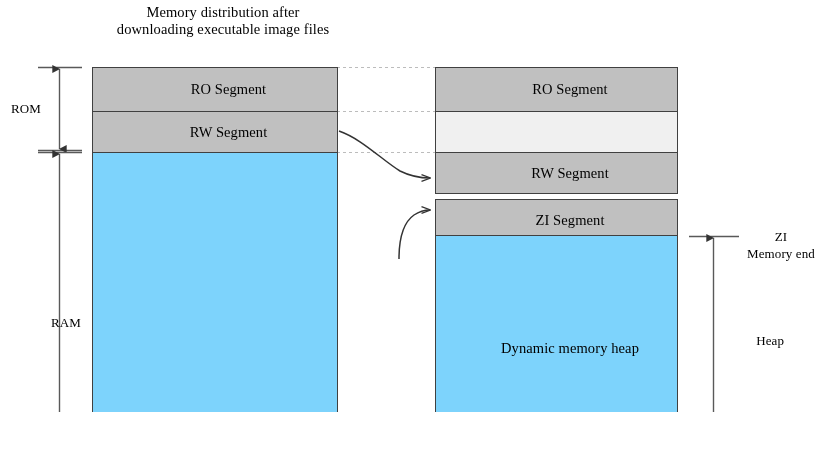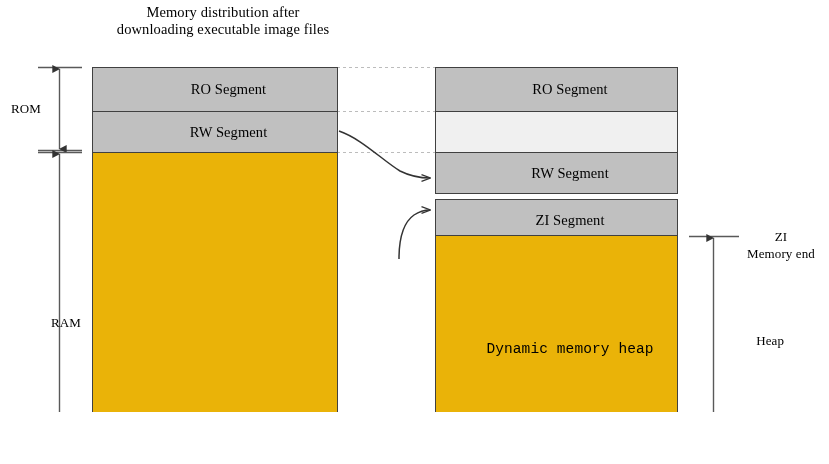--- a/index.html
+++ b/index.html
@@ -42,21 +42,21 @@
     border: 1.4px solid #404040;
     display: flex;
     align-items: center;
     justify-content: center;
     font-size: 14.5px;
     letter-spacing: 0.1px;
     padding-left: 27px;
   }
   .seg-gray  { background: #c0c0c0; }
   .seg-light { background: #f0f0f0; }
-  .seg-plain { background: #eab308; font-family: Liberation Mono, monospace; }
+  .seg-plain { background: #7dd3fc; }
 
   .side-label {
     position: absolute;
     font-size: 13px;
     text-align: center;
     letter-spacing: 0.1px;
     line-height: 17px;
   }
   #label-rom  { left: 0px;   top: 100px; width: 52px; }
   #label-ram  { left: 0px;   top: 314px; width: 52px; margin-left: 40px; }

